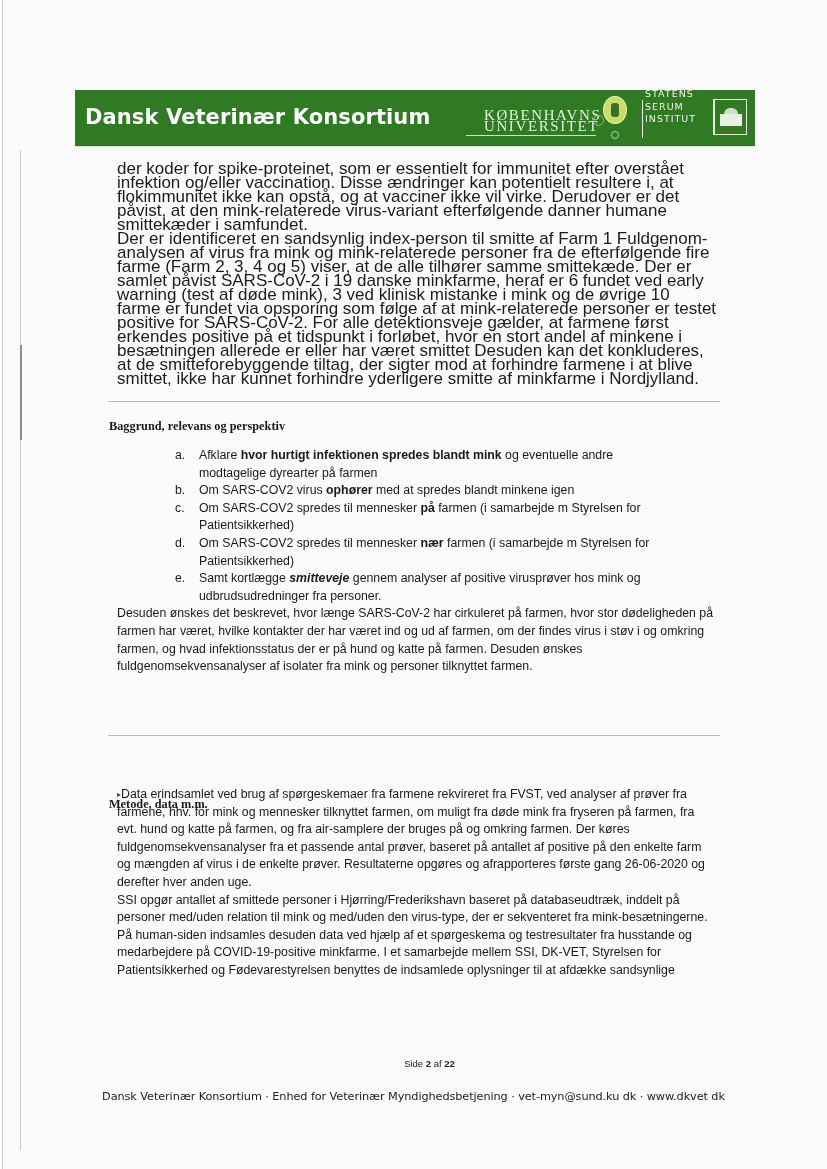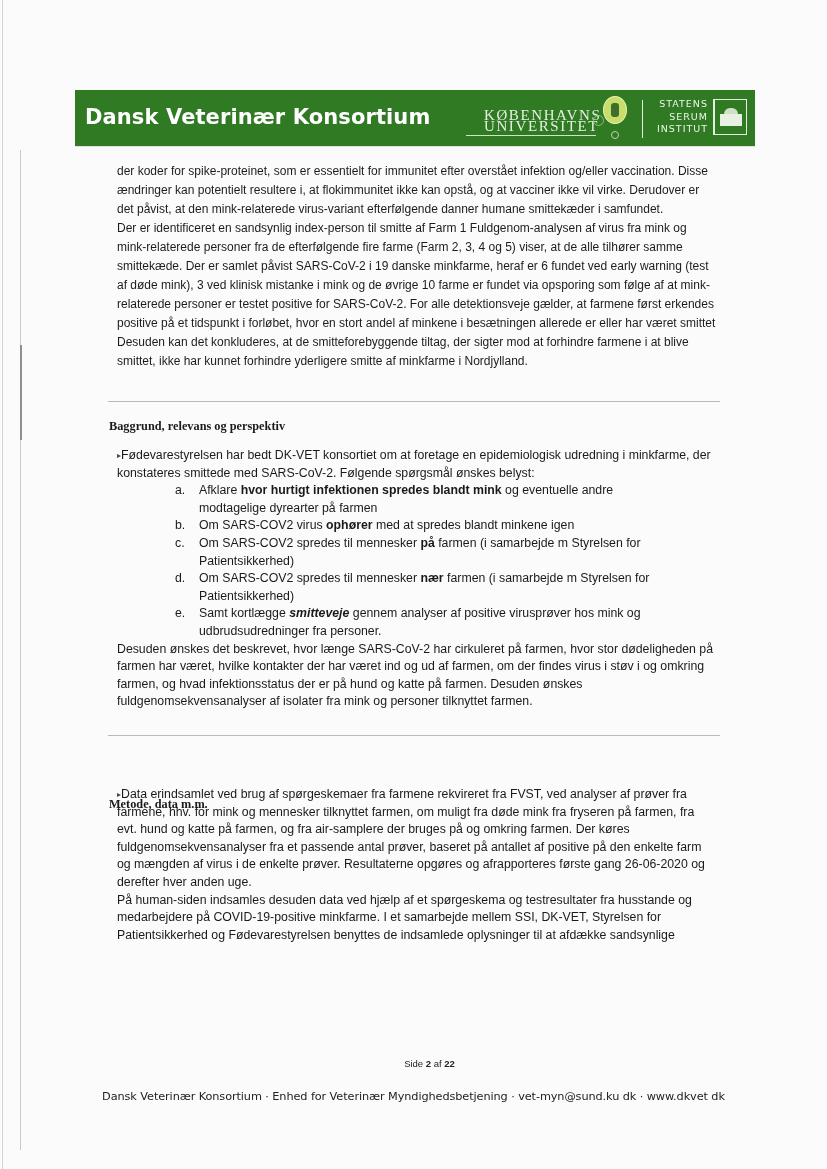--- a/index.html
+++ b/index.html
@@ -34,34 +34,34 @@
   .ku-seal {
     position: absolute; left: 603px; top: 96px; width: 22px; height: 26px;
     border-radius: 50%; background: #c9dd6a; border: 1px solid #e8f0b0;
   }
   .ku-seal::after {
     content: ""; position: absolute; left: 7px; top: 6px; width: 8px; height: 14px;
     background: #3d6f2a; border-radius: 3px;
   }
   .logo-divider { position: absolute; left: 642px; top: 100px; width: 1px; height: 38px; background: #e6efe1; }
   .ssi-text {
-    position: absolute; left: 645px; top: 98px; width: 63px;
+    position: absolute; left: 645px; top: 88px; width: 63px;
     font-family: "DejaVu Sans", sans-serif; font-size: 9.5px; letter-spacing: 1px;
-    color: #eef5ea; line-height: 12.5px; text-align: right;
+    color: #eef5ea; line-height: 12.5px; text-align: left;
   }
   .ssi-box {
     position: absolute; left: 713px; top: 99px; width: 34px; height: 36px;
     border: 1px solid #e6efe1; border-left-width: 2px; box-sizing: border-box;
   }
   .ssi-box .bldg { position: absolute; left: 5px; top: 14px; width: 22px; height: 12px; background: #e8efe3; }
   .ssi-box .roof { position: absolute; left: 9px; top: 8px; width: 14px; height: 6px; background: #cfe0c4; border-radius: 6px 6px 0 0; }
 
   .content {
     position: absolute; left: 117px; top: 162px; width: 600px;
-    font-size: 12px; line-height: 19px; color: #1c1c1c;
+    font-size: 17px; line-height: 14px; color: #1c1c1c;
     font-family: "Liberation Sans", sans-serif;
   }
   .para { margin: 0; }
   .section-divider { position: absolute; left: 108px; width: 612px; height: 1px; background: #b9b9b9; }
   .section-heading {
     position: absolute; left: 109px; font-size: 12.3px; font-weight: bold; color: #1a1a1a; font-family: Liberation Serif, serif;
   }
   .bg-body { position: absolute; left: 117px; top: 447px; width: 600px; font-size: 12.3px; line-height: 17.6px; }
   .bullet-mark { font-size: 8px; vertical-align: 1px; color: #444; }
   .q-list { list-style: none; margin: 0; padding: 0 0 0 58px; }
@@ -109,23 +109,20 @@
 
 <div class="content">
   <p class="para">der koder for spike-proteinet, som er essentielt for immunitet efter overstået infektion og/eller vaccination. Disse ændringer kan potentielt resultere i, at flokimmunitet ikke kan opstå, og at vacciner ikke vil virke. Derudover er det påvist, at den mink-relaterede virus-variant efterfølgende danner humane smittekæder i samfundet.</p>
   <p class="para" style="font-weight:bold; font-weight:normal;">Der er identificeret en sandsynlig index-person til smitte af Farm 1  Fuldgenom-analysen af virus fra mink og mink-relaterede personer fra de efterfølgende fire farme (Farm 2, 3, 4 og 5) viser, at de alle tilhører samme smittekæde. Der er samlet påvist SARS-CoV-2 i 19 danske minkfarme, heraf er 6 fundet ved early warning (test af døde mink), 3 ved klinisk mistanke i mink og de øvrige 10 farme er fundet via opsporing som følge af at mink-relaterede personer er testet positive for SARS-CoV-2. For alle detektionsveje gælder, at farmene først erkendes positive på et tidspunkt i forløbet, hvor en stort andel af minkene i besætningen allerede er eller har været smittet  Desuden kan det konkluderes, at de smitteforebyggende tiltag, der sigter mod at forhindre farmene i at blive smittet, ikke har kunnet forhindre yderligere smitte af minkfarme i Nordjylland.</p>
 </div>
 
 <div class="section-divider" style="top:401px;"></div>
 
 <div class="section-heading" style="top:419px;">Baggrund, relevans og perspektiv</div>
 <div class="bg-body">
-  <p class="para">
-    <span class="bullet-mark">▸</span><span>Fødevarestyrelsen har bedt DK-VET konsortiet om at foretage en epidemiologisk udredning i minkfarme, der konstateres smittede med SARS-CoV-2. Følgende spørgsmål ønskes belyst:</span>
-  </p>
   <ul class="q-list" id="q-list">
       <li class="q-item">
         <span class="q-letter">a.</span>
         <span class="q-text"><span>Afklare </span><span class="b">hvor hurtigt infektionen spredes blandt mink</span><span> og eventuelle andre modtagelige dyrearter på farmen</span></span>
       </li>
       <li class="q-item">
         <span class="q-letter">b.</span>
         <span class="q-text"><span>Om SARS-COV2 virus </span><span class="b">ophører</span><span> med at spredes blandt minkene igen</span></span>
       </li>
       <li class="q-item">
@@ -144,20 +141,21 @@
   <p class="para">Desuden ønskes det beskrevet, hvor længe SARS-CoV-2 har cirkuleret på farmen, hvor stor dødeligheden på farmen har været, hvilke kontakter der har været ind og ud af farmen, om der findes virus i støv i og omkring farmen, og hvad infektionsstatus der er på hund og katte på farmen. Desuden ønskes fuldgenomsekvensanalyser af isolater fra mink og personer tilknyttet farmen.</p>
 </div>
 
 <div class="section-divider" style="top:735px;"></div>
 
 <div class="section-heading" style="top:753px;margin-top:44px;">Metode, data m.m.</div>
 <div class="metode-body">
   <p class="para">
     <span class="bullet-mark">▸</span><span>Data erindsamlet ved brug af spørgeskemaer fra farmene rekvireret fra FVST, ved analyser af prøver fra farmene, hhv. for mink og mennesker tilknyttet farmen, om muligt fra døde mink fra fryseren på farmen, fra evt. hund og katte på farmen, og fra air-samplere der bruges på og omkring farmen. Der køres fuldgenomsekvensanalyser fra et passende antal prøver, baseret på antallet af positive på den enkelte farm og mængden af virus i de enkelte prøver. Resultaterne opgøres og afrapporteres første gang 26-06-2020 og derefter hver anden uge.</span>
   </p>
+  <p class="para">SSI opgør antallet af smittede personer i Hjørring/Frederikshavn baseret på databaseudtræk, inddelt på personer med/uden relation til mink og med/uden den virus-type, der er sekventeret fra mink-besætningerne.</p>
   <p class="para">På human-siden indsamles desuden data ved hjælp af et spørgeskema og testresultater fra husstande og medarbejdere på COVID-19-positive minkfarme. I et samarbejde mellem SSI, DK-VET, Styrelsen for Patientsikkerhed og Fødevarestyrelsen benyttes de indsamlede oplysninger til at afdække sandsynlige</p>
 </div>
 
 <div class="page-number">
   <span>Side</span>
   <span class="b">2</span>
   <span>af</span>
   <span class="b">22</span>
 </div>
 

